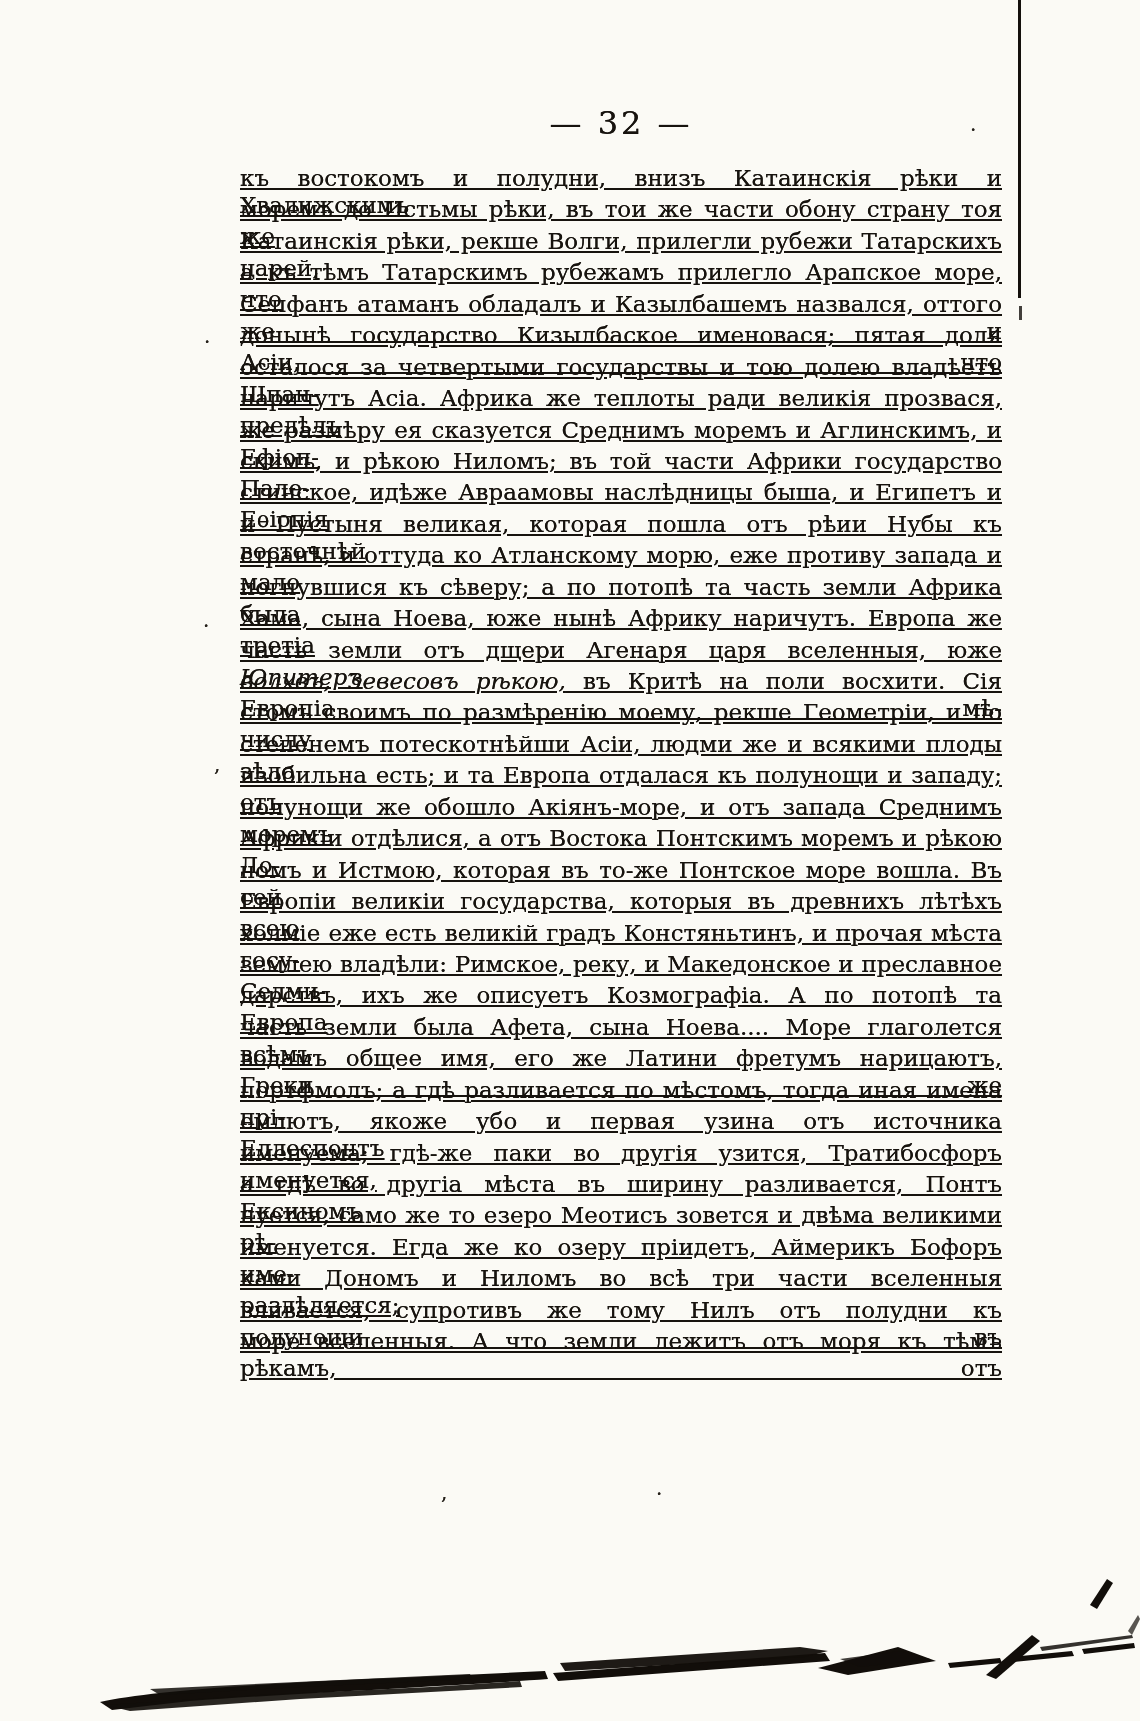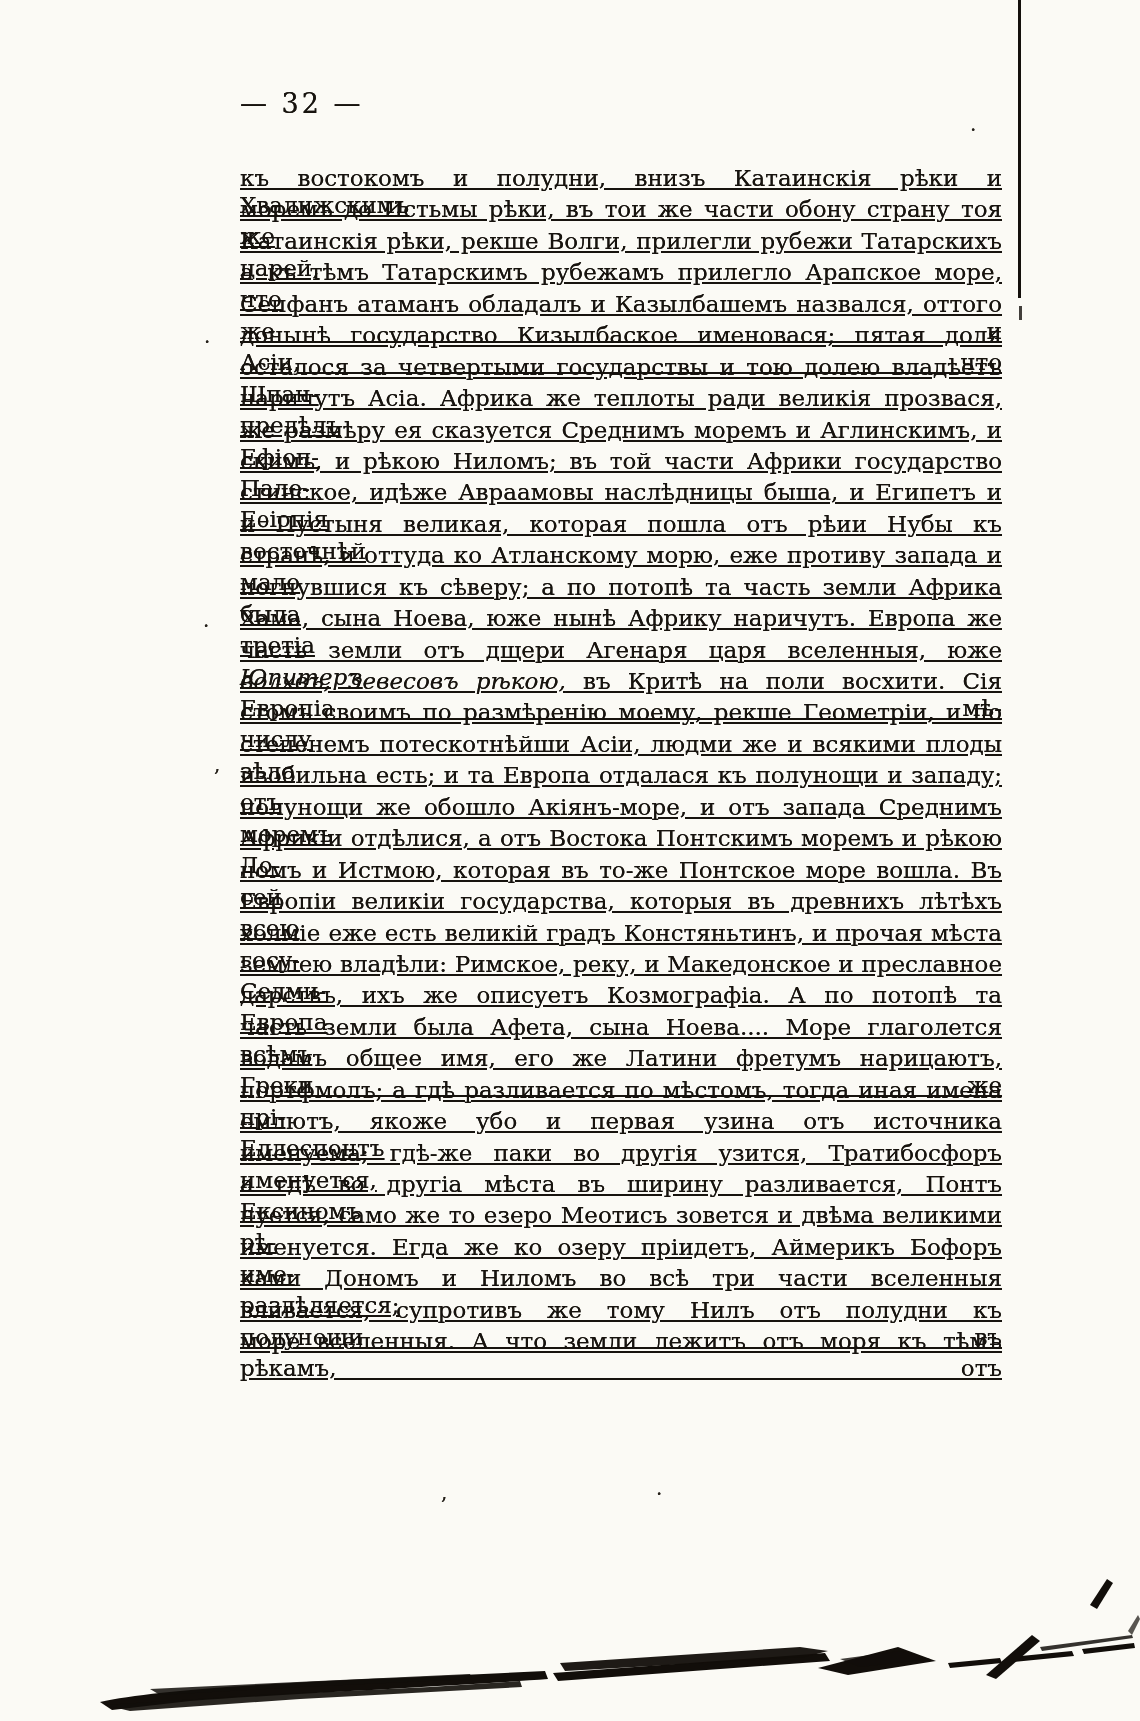--- a/index.html
+++ b/index.html
@@ -6,23 +6,23 @@
   .page{
     position:relative;
     width:1140px;height:1721px;
     margin:0 auto;
     background:var(--paper,#fbfaf5);
     color:var(--ink,#17130e);
     font-family:"DejaVu Serif", serif;
     overflow:hidden;
   }
   .pageno{
-    position:absolute;top:88px;left:240px;width:762px;
-    text-align:left;
-    font-size:27px;
+    position:absolute;top:104px;left:240px;width:762px;
+    text-align:center;
+    font-size:32px;
     letter-spacing:3px;
     text-shadow:0 0 .6px rgba(10,8,5,.85);
   }
   .text-block{
     position:absolute;left:240px;top:165px;width:762px;
     font-size:23px;
   }
   .text-line{
     height:31.45px;
     line-height:27px;

